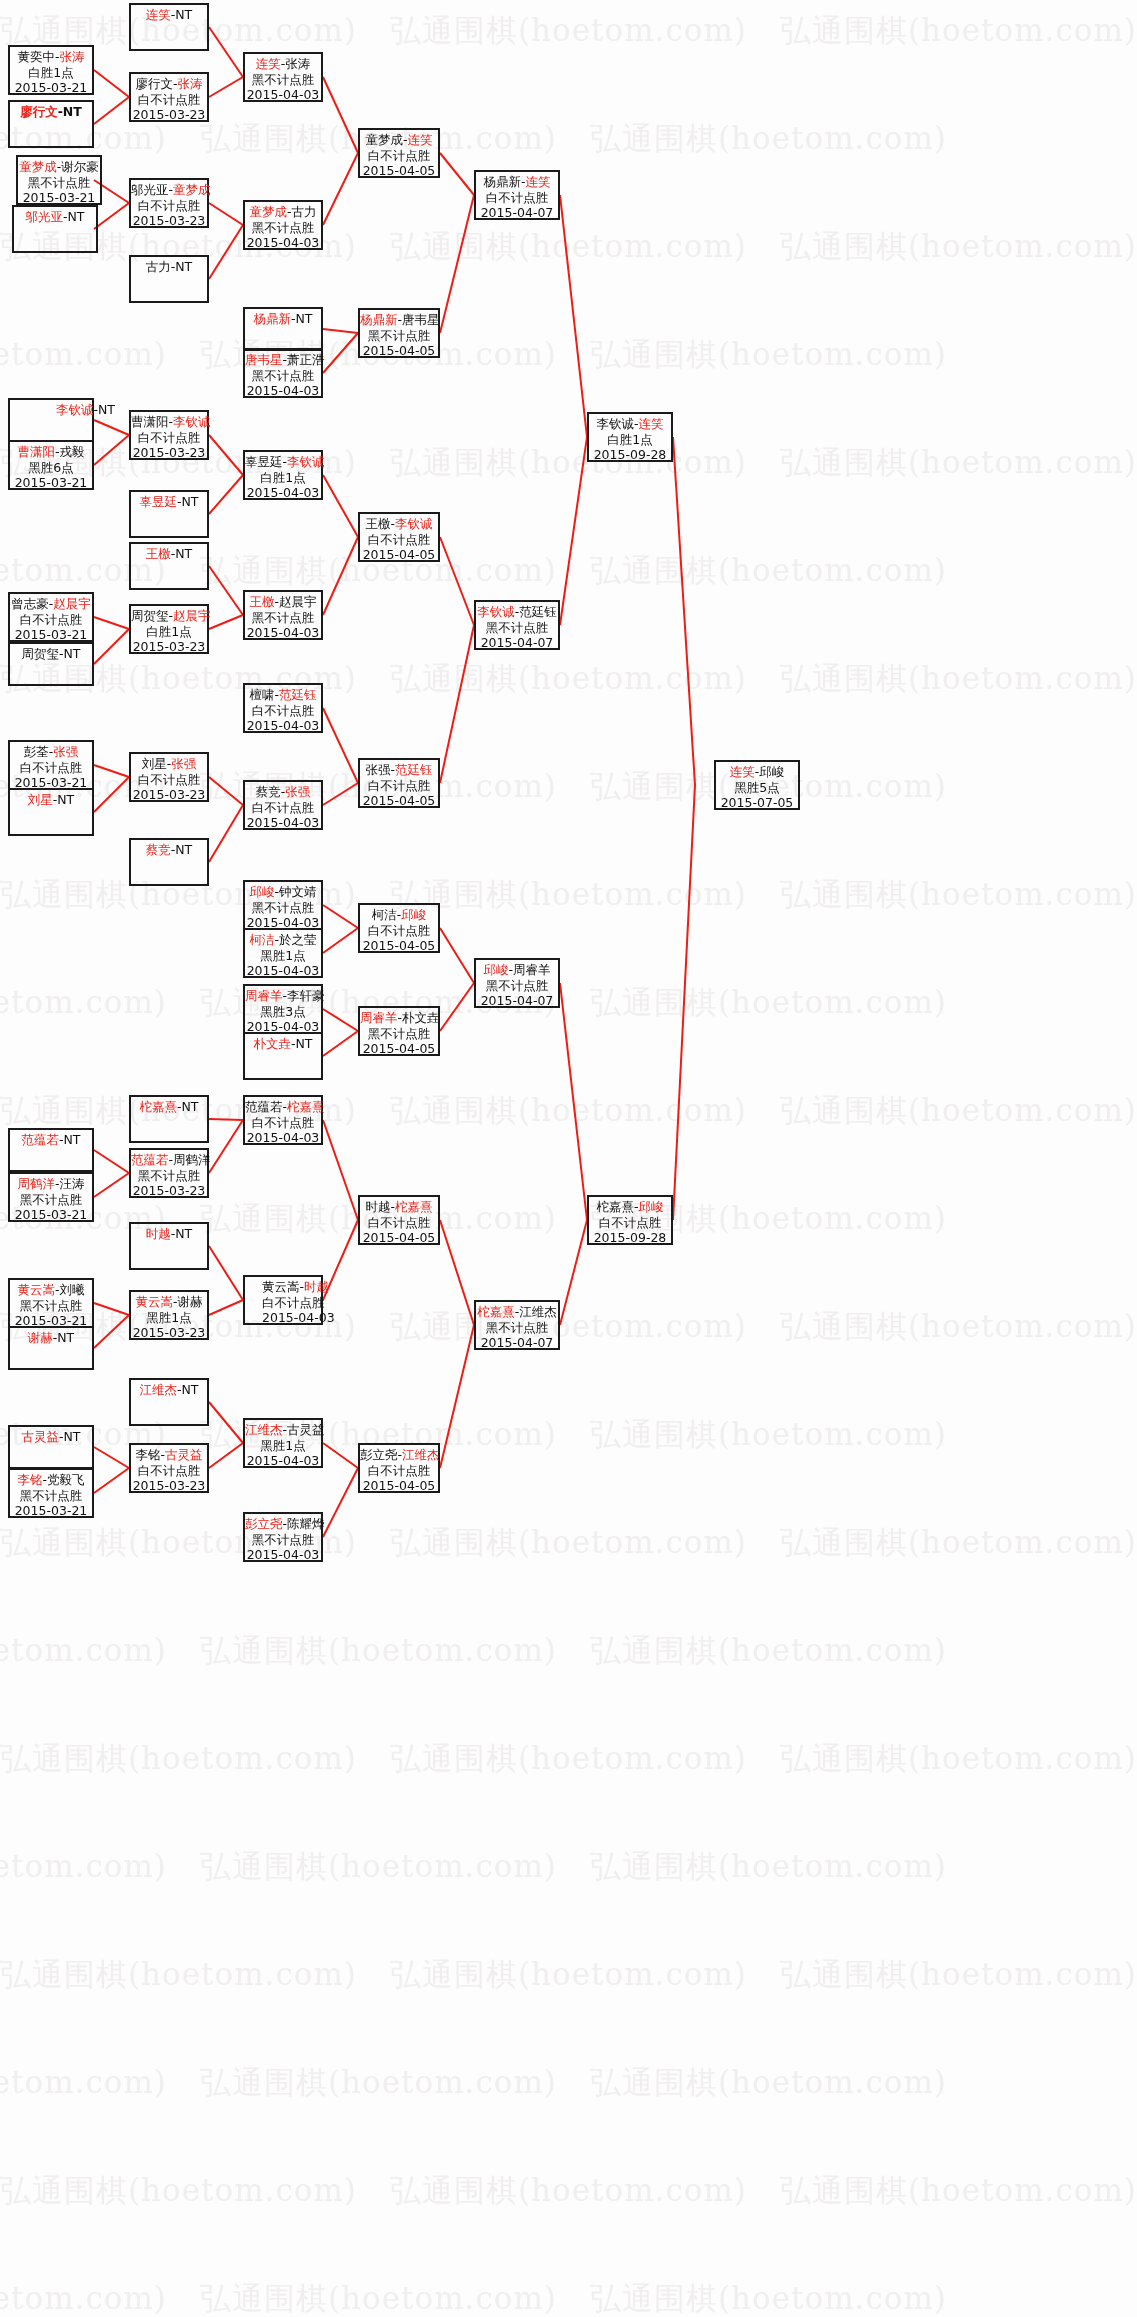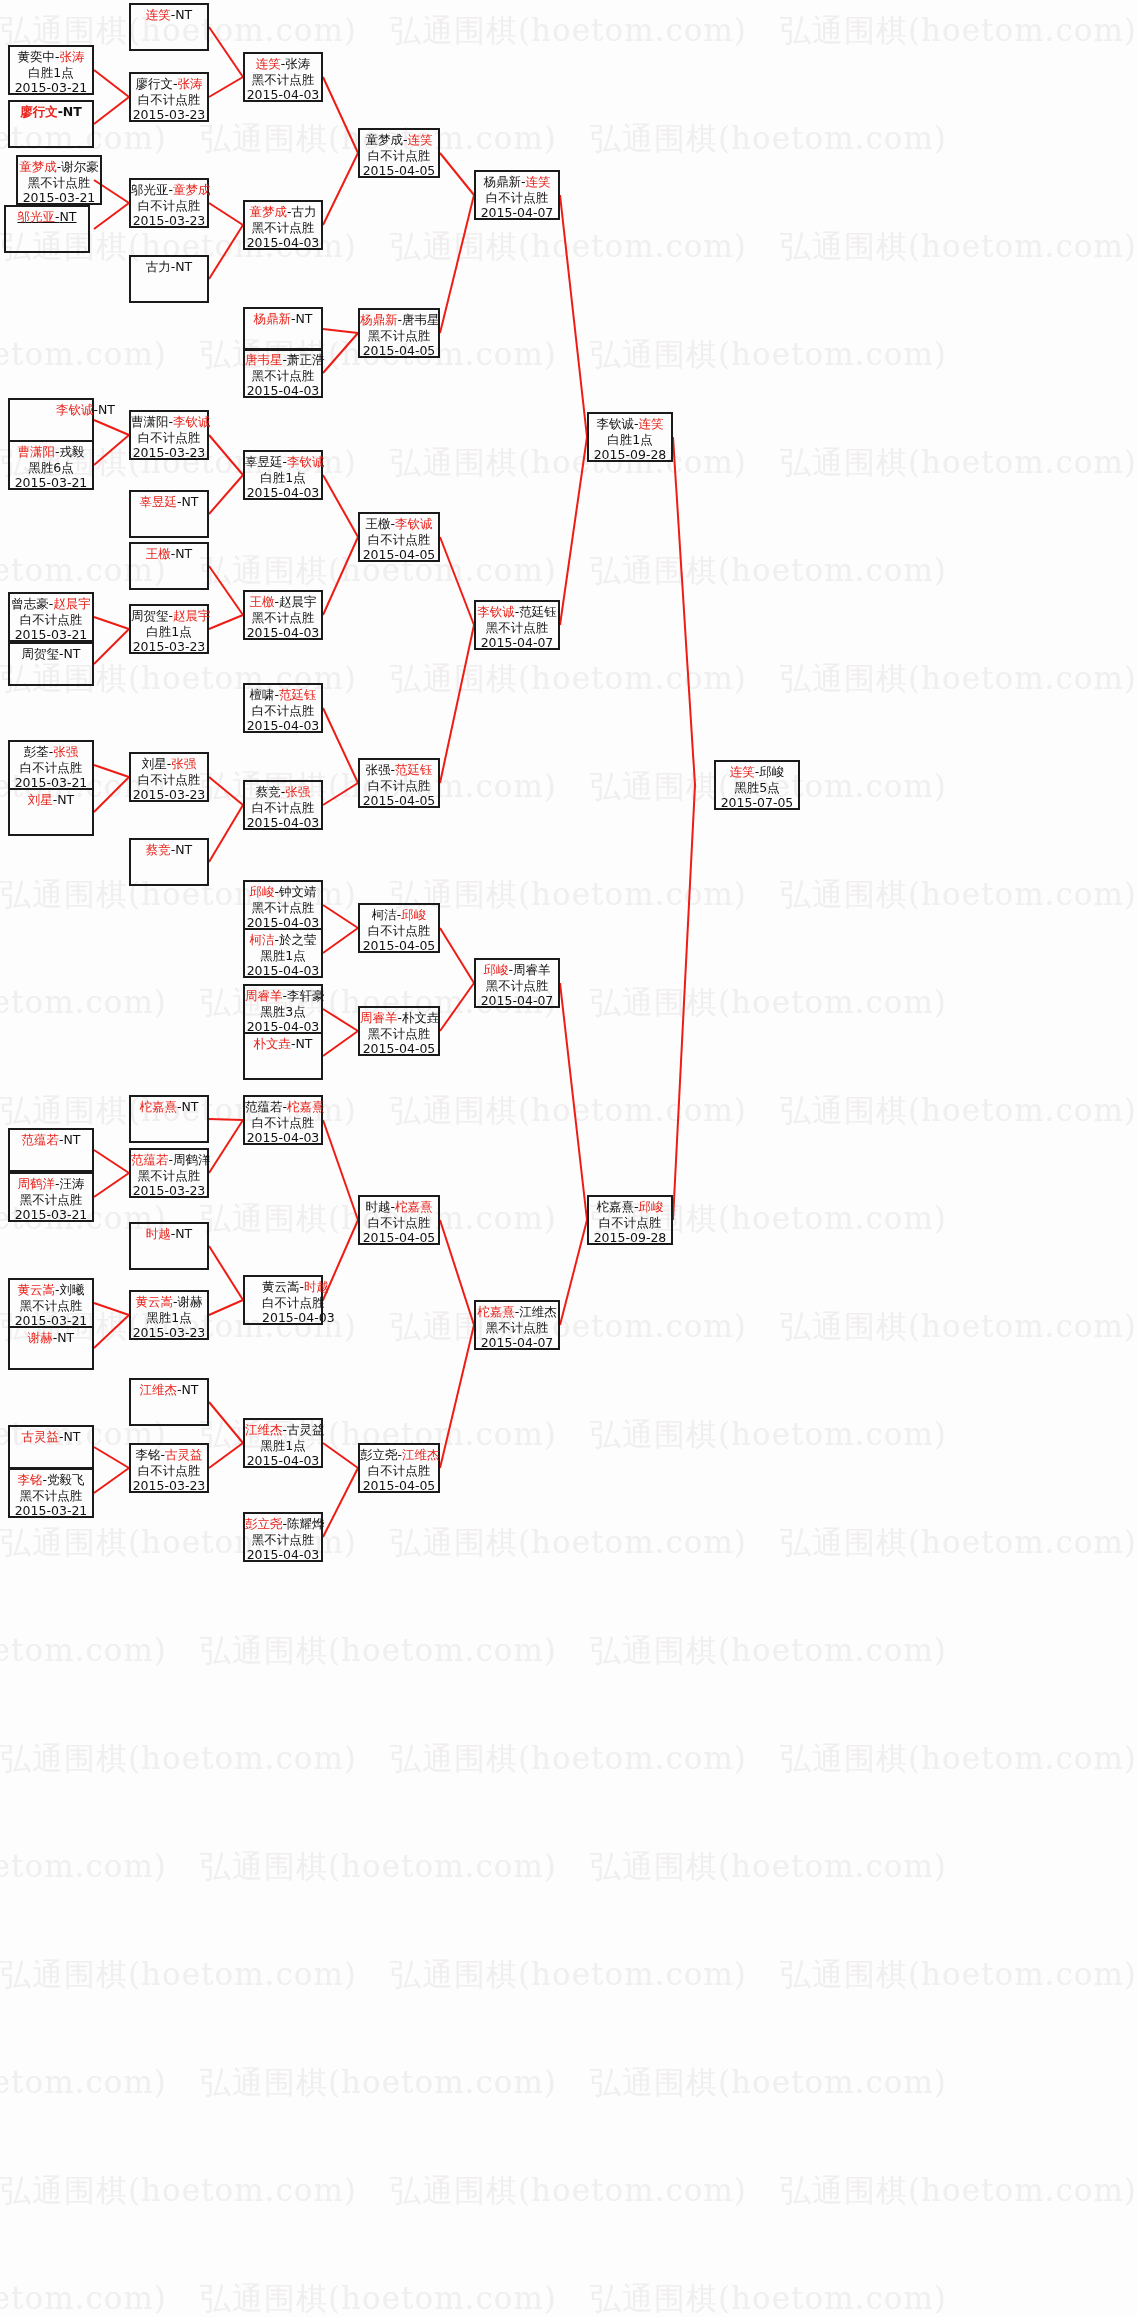--- a/index.html
+++ b/index.html
@@ -189,21 +189,21 @@
       <div class="box" style="left: 243px; top: 52px; width: 80px; height: 50px;">
         <span class="ln"><span class="r">连笑</span><span class="k">-</span><span class="k">张涛</span></span>
         <span class="ln">黑不计点胜</span>
         <span class="ln">2015-04-03</span>
       </div>
       <div class="box" style="left: 8px; top: 155px; width: 86px; height: 50px; margin-left: 8px;">
         <span class="ln"><span class="r">童梦成</span><span class="k">-</span><span class="k">谢尔豪</span></span>
         <span class="ln">黑不计点胜</span>
         <span class="ln">2015-03-21</span>
       </div>
-      <div class="box" style="left: 4px; top: 205px; width: 86px; height: 48px; text-decoration: underline;">
+      <div class="box" style="left: 12px; top: 205px; width: 86px; height: 48px;">
         <span class="ln"><span class="r">邬光亚</span><span class="k">-</span><span class="k">NT</span></span>
       </div>
       <div class="box" style="left: 129px; top: 178px; width: 80px; height: 50px;">
         <span class="ln"><span class="k">邬光亚</span><span class="k">-</span><span class="r">童梦成</span></span>
         <span class="ln">白不计点胜</span>
         <span class="ln">2015-03-23</span>
       </div>
       <div class="box" style="left: 129px; top: 255px; width: 80px; height: 48px;">
         <span class="ln"><span class="k">古力</span><span class="k">-</span><span class="k">NT</span></span>
       </div>

